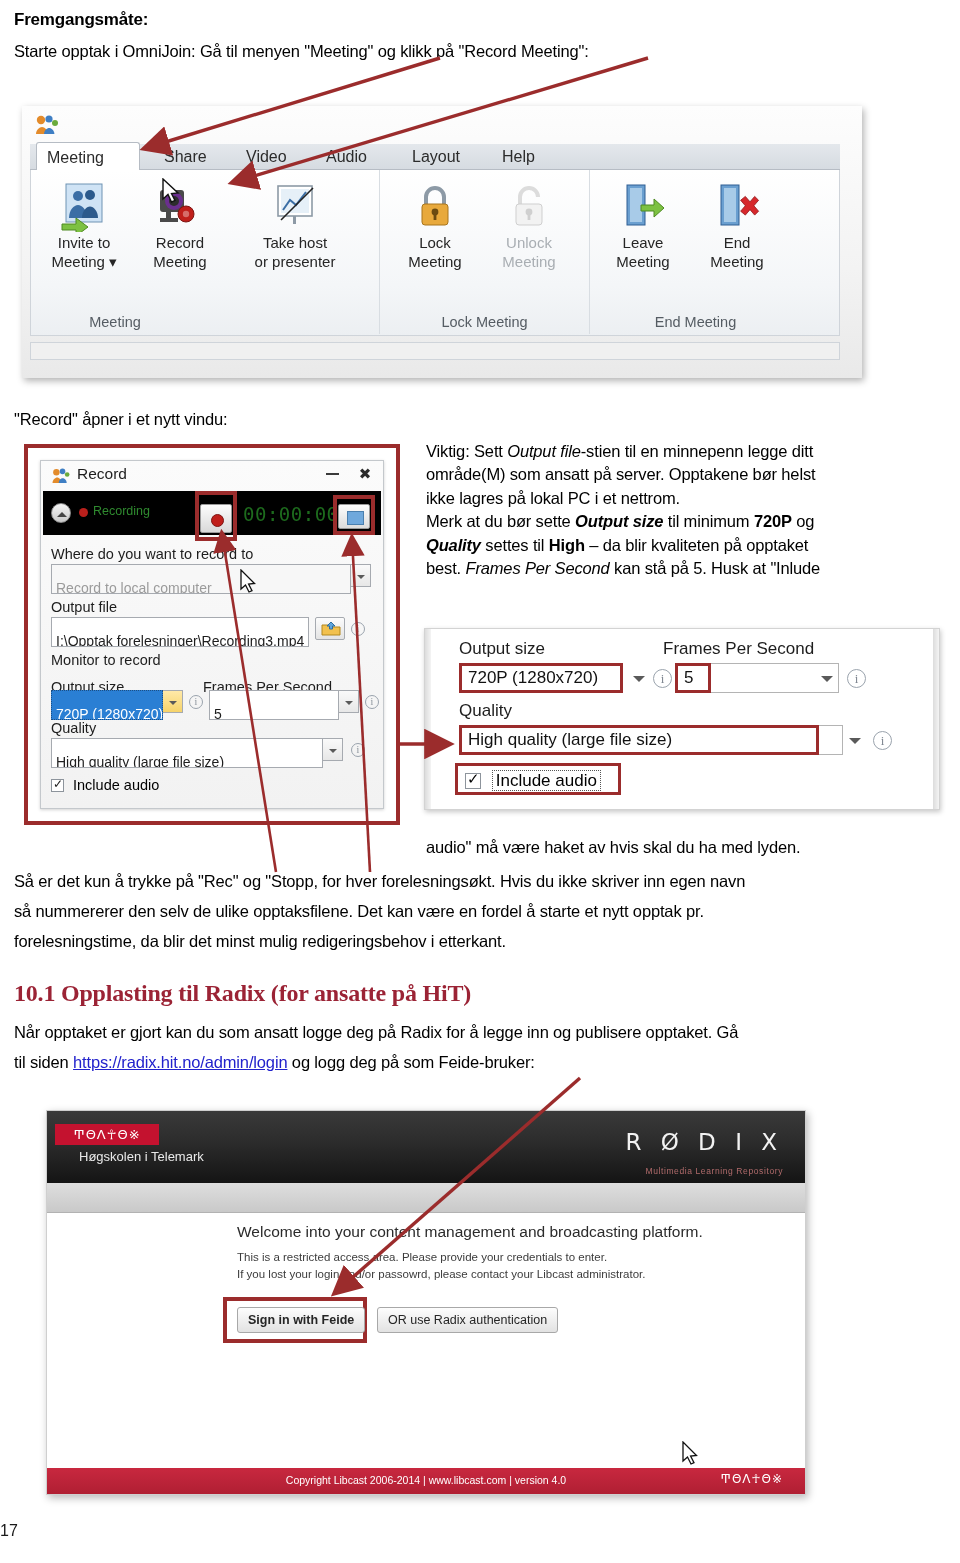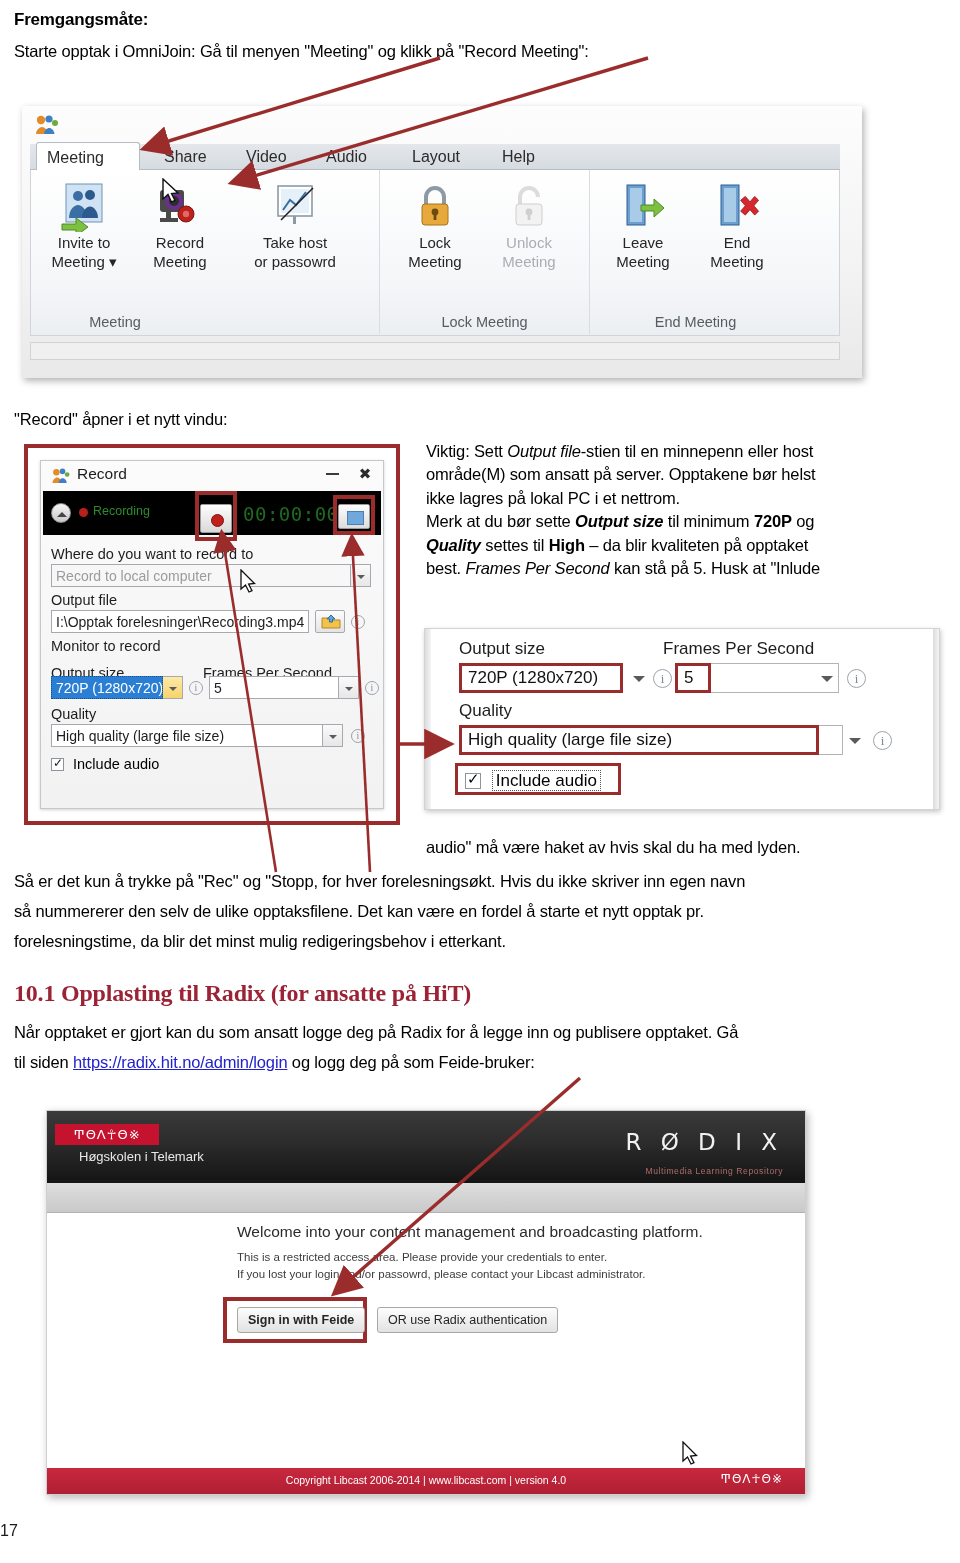--- a/index.html
+++ b/index.html
@@ -160,21 +160,21 @@
   }
   #rec-stop::after {
     content:""; position:absolute; left:8px; top:6px; width:15px; height:12px;
     background:#6fa8dc; border:1px solid #4a7fae;
   }
   #rec-body { position:absolute; left: 10px; top: 80px; right: 10px; bottom: 6px; }
   .rf-label { font-size: 14.5px; color: #1d1d1d; margin: 5px 0 2px; }
   .rf-row { position: relative; }
   .rf-input {
     height: 23px; border: 1px solid #a6aab0; background: #ffffff;
-    font-size: 14px; color: #1d1d1d; padding: 2px 4px; line-height: 19px;
+    font-size: 14px; color: #1d1d1d; padding: 14px 4px; line-height: 19px;
     white-space: nowrap; overflow: hidden;
   }
   .rf-input.ghost { color: #9b9b9b; background:#f7f7f7; }
   .rf-caret {
     position: absolute; width: 20px; height: 23px; border: 1px solid #a6aab0;
     border-left: none; background: linear-gradient(180deg,#fafafa,#e7e7e7);
   }
   .rf-caret::after {
     content:""; position:absolute; left:6px; top:10px;
     border-left: 4px solid transparent; border-right: 4px solid transparent;
@@ -385,21 +385,21 @@
         <div class="icn">
           <svg width="52" height="52" viewBox="0 0 52 52">
             <rect x="9" y="6" width="34" height="30" fill="#ffffff" stroke="#8d9aa6" stroke-width="1.6"></rect>
             <rect x="12" y="9" width="28" height="24" fill="#e6f0f8"></rect>
             <polyline points="14,30 21,20 27,25 37,12" fill="none" stroke="#3b6ea5" stroke-width="2"></polyline>
             <rect x="24" y="36" width="3" height="8" fill="#8d9aa6"></rect>
             <line x1="12" y1="40" x2="44" y2="8" stroke="#222" stroke-width="1.6"></line>
           </svg>
         </div>
         <span class="lbl1">Take host</span>
-        <span class="lbl2">or passowrd</span>
+        <span class="lbl2">or presenter</span>
       </div>
       <div class="oj-gname" style="left:-90px; width:100%;">Meeting</div>
     </div>
 
     <div class="oj-group" style="left:348px; width:210px;">
       <div class="oj-btn" style="left:12px;">
         <div class="icn">
           <svg width="52" height="52" viewBox="0 0 52 52">
             <path d="M17 24 V17 a9 9 0 0 1 18 0 V24" fill="none" stroke="#8d9aa6" stroke-width="4"></path>
             <rect x="13" y="24" width="26" height="21" rx="3" fill="#e8a93c" stroke="#a8751c"></rect>
@@ -541,21 +541,21 @@
       </div>
     </div>
 
     <svg style="position:absolute; left:198px; top:108px;" width="20" height="26" viewBox="0 0 20 26">
       <path d="M2 1 L2 20 L6.5 16 L10 23 L13 21.6 L9.6 15 L15.5 14.5 Z" fill="#ffffff" stroke="#111111" stroke-width="1.3"></path>
     </svg>
   </div>
 </div>
 
 <div class="doc-p" style="left:426px; top:440px; width:524px;">
-  <span>Viktig: Sett </span><em class="i">Output file</em><span>-stien til en minnepenn eller host</span><br>
+  <span>Viktig: Sett </span><em class="i">Output file</em><span>-stien til en minnepenn legge ditt</span><br>
   <span>område(M) som ansatt på server. Opptakene bør helst</span><br>
   <span>ikke lagres på lokal PC i et nettrom.</span><br>
   <span>Merk at du bør sette </span><b class="bi">Output size</b><span> til minimum </span><b class="b">720P</b><span> og</span><br>
   <b class="bi">Quality</b><span> settes til </span><b class="b">High</b><span> – da blir kvaliteten på opptaket</span><br>
   <span>best. </span><em class="i">Frames Per Second</em><span> kan stå på 5. Husk at "Inlude</span>
 </div>
 
 <div id="zoom-panel">
   <div id="zoom-left-edge" style="left:0;"></div>
   <div id="zoom-right-edge" style="right:0;"></div>

